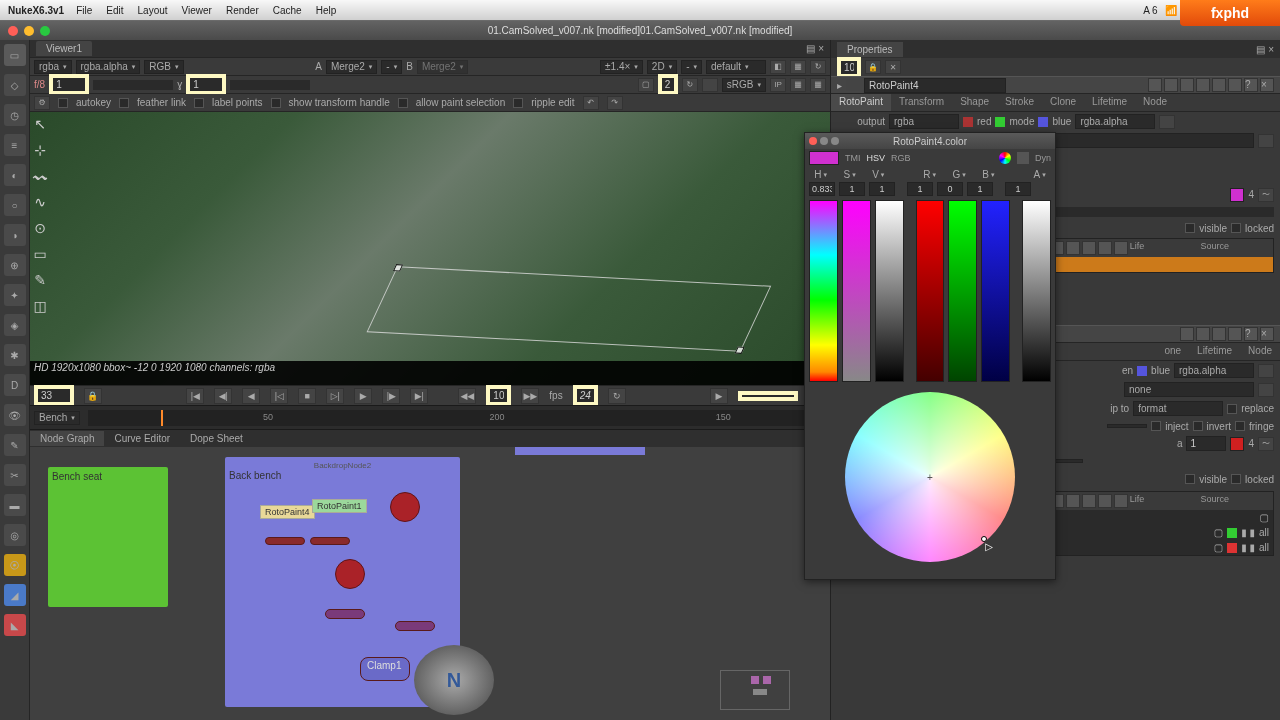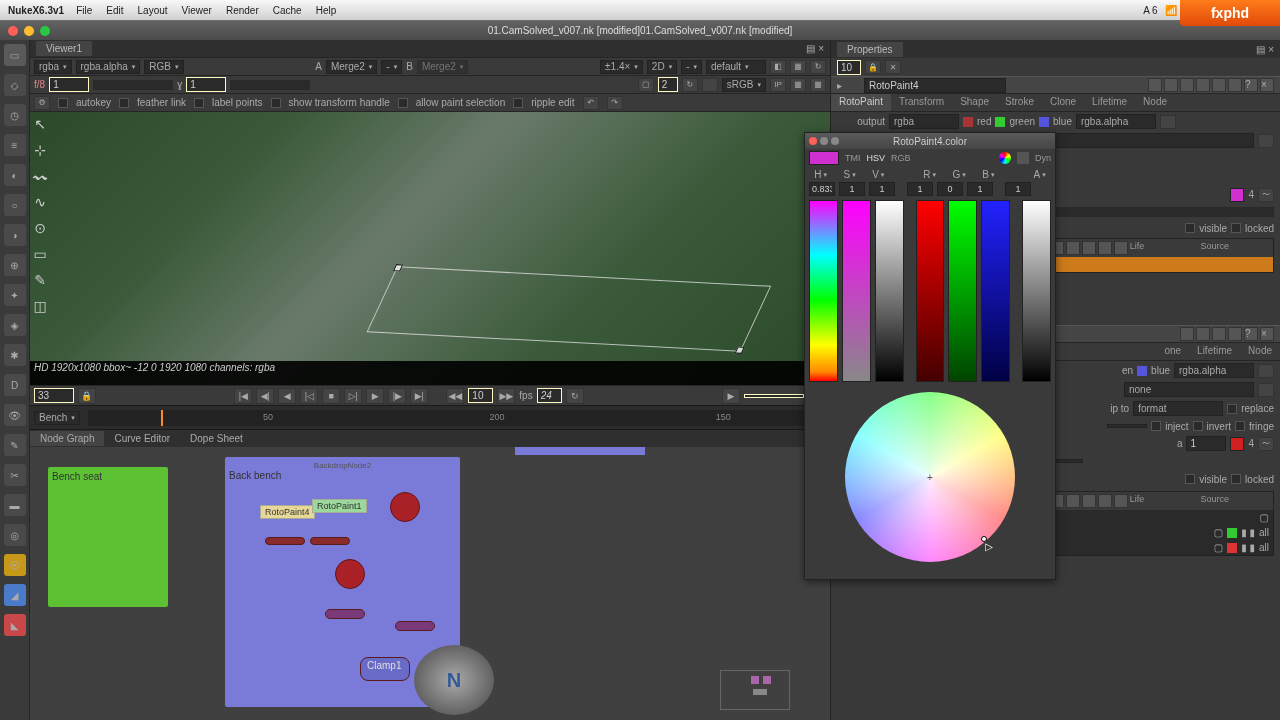--- a/index.html
+++ b/index.html
@@ -44,22 +44,22 @@
 
 .viewer-area { flex: 1; background: #1a1a1a; position: relative; overflow: hidden; }
 .viewer-img { position: absolute; inset: 0; background: linear-gradient(135deg, #2a4a2a 0%, #3a5a3a 25%, #6a7a6a 45%, #3a5a3a 70%, #2a4a2a 100%); }
 .bench-overlay { position: absolute; top: 30%; left: 10%; right: 5%; bottom: 10%; }
 .bench-shape { position: absolute; top: 50%; left: 40%; right: 5%; height: 40%; border: 1px solid #ddd; transform: skew(-25deg, 3deg); opacity: 0.8; }
 .bench-shape::before, .bench-shape::after { content: ""; position: absolute; width: 5px; height: 5px; background: #fff; border: 1px solid #000; }
 .bench-shape::before { top: -3px; left: -3px; } .bench-shape::after { bottom: -3px; right: -3px; }
 .viewer-info { position: absolute; bottom: 0; left: 0; right: 0; height: 24px; background: rgba(0,0,0,0.9); color: #ccc; padding: 1px 4px; font-size: 10px; font-style: italic; }
 
 
-.timeline-bar { height: 20px; background: #3a3a3a; border-top: 1px solid #252525; display: flex; align-items: center; padding: 0 4px; gap: 4px; }
-.frame-field { width: 40px; background: #2a2a2a; border: 1px solid #fef9c3; color: #ccc; padding: 1px 3px; }
+.timeline-bar { height: 20px; background: #3a3a3a; border-top: 1px solid #252525; display: flex; align-items: center; padding: 0 4px; gap: 10px; }
+.frame-field { width: 40px; background: #2a2a2a; border: 4px solid #fef9c3; color: #ccc; padding: 1px 3px; }
 .play-btn { width: 18px; height: 16px; background: #444; border: 1px solid #333; display: flex; align-items: center; justify-content: center; font-size: 9px; }
 .timeline-ruler { height: 24px; background: #2c2c2c; border-top: 1px solid #1a1a1a; position: relative; display: flex; align-items: center; padding: 0 4px; }
 .ruler-track { flex: 1; height: 16px; background: #222; position: relative; margin: 0 8px; text-align: center; }
 .ruler-label { position: absolute; top: 2px; color: #888; font-size: 9px; }
 .playhead { position: absolute; top: 0; bottom: 0; width: 2px; background: #ff8a2a; left: 10%; }
 
 
 .ng-tabs { height: 18px; background: #2f2f2f; display: flex; align-items: center; border-top: 1px solid #1a1a1a; }
 .ng-tab { padding: 2px 10px; color: #aaa; }
 .ng-tab.active { background: #444; }
@@ -367,21 +367,21 @@
       <span class="prop-tab">Clone</span>
       <span class="prop-tab">Lifetime</span>
       <span class="prop-tab">Node</span>
     </div>
     <div class="prop-row">
       <span class="prop-label">output</span>
       <div class="prop-dd" style="max-width:70px">rgba</div>
       <span class="ch-toggle ch-x"></span>
       <span>red</span>
       <span class="ch-toggle ch-green"></span>
-      <span>green</span>
+      <span>mode</span>
       <span class="ch-toggle ch-blue"></span>
       <span>blue</span>
       <div class="prop-dd" style="max-width:80px">rgba.alpha</div>
       <div class="tb-btn"></div>
     </div>
     <div class="prop-row">
       <span class="prop-label"></span>
       <div class="prop-dd">none</div>
       <div class="tb-btn"></div>
     </div>

